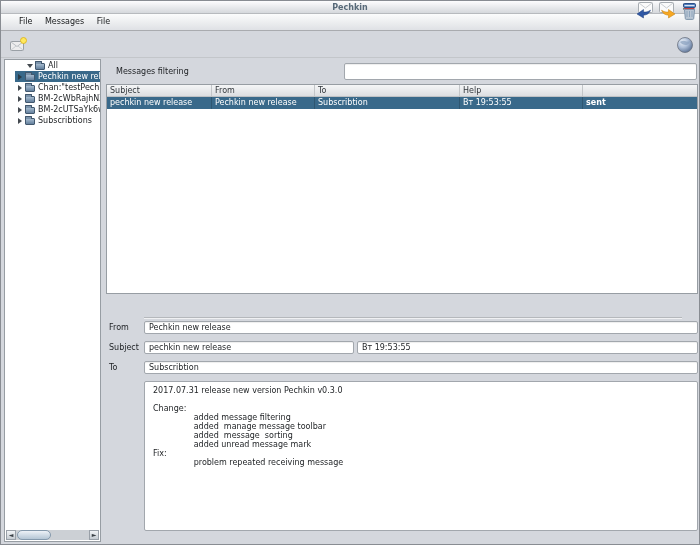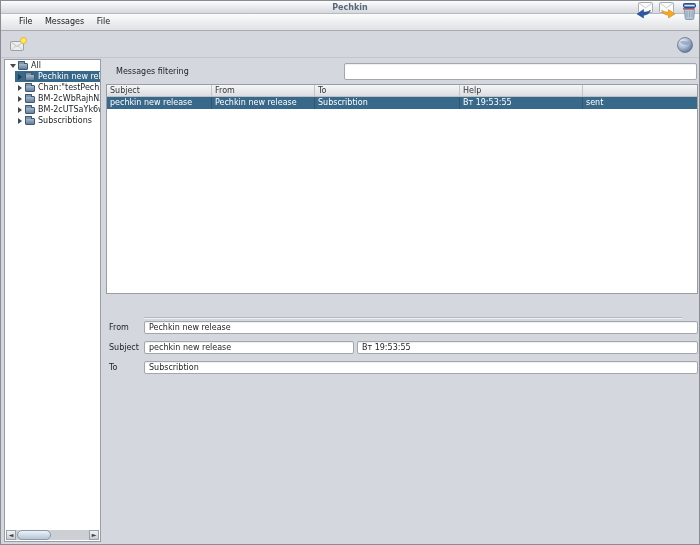--- a/index.html
+++ b/index.html
@@ -28,21 +28,21 @@
              background:#d4d7dd; border-bottom:1px solid #c3c6ca; }
   .tb-btn { position:absolute; top:3px; width:22px; height:21px; display:flex;
             align-items:center; justify-content:center; }
   .tb-new { left:6px; }
   .tb-globe { left:673px; }
 
   
   .tree-panel { position:absolute; left:3px; top:58px; width:97px; height:483px;
                 background:#fff; border:1px solid #979da3; overflow:hidden; }
   .tree-row { display:flex; align-items:center; height:11px; white-space:nowrap; overflow:hidden; }
-  .tree-row.lvl0 { padding-left:3px; }
+  .tree-row.lvl0 { padding-left:20px; }
   .tree-row.lvl1 { padding-left:10px; }
   .tree-inner { display:flex; align-items:center; flex:1; height:100%; min-width:0; }
   .tree-inner.selected { background:#39698a; color:#fff; }
   .twisty { width:9px; display:inline-flex; justify-content:center; flex:0 0 9px; }
   .twisty.expanded::before { content:""; border-left:3.5px solid transparent;
       border-right:3.5px solid transparent; border-top:4.5px solid #43494f; }
   .twisty.collapsed::before { content:""; border-top:3.5px solid transparent;
       border-bottom:3.5px solid transparent; border-left:4.5px solid #43494f; }
   .tree-inner.selected .twisty.collapsed::before { border-left-color:#2a3b47; }
   .folder { width:10px; height:7px; flex:0 0 10px; position:relative; margin:1px 3px 0 1px;
@@ -74,21 +74,21 @@
   .msg-table { position:absolute; left:105px; top:83px; width:592px; height:210px;
                background:#fff; border:1px solid #979da3; overflow:hidden; }
   .tbl-header { display:flex; height:12px; background:linear-gradient(#f5f6f7,#dcdee1);
                 border-bottom:1px solid #bfc2c5; }
   .tbl-header .cell { border-right:1px solid #c3c6c9; color:#33383d; }
   .cell { padding:0 0 0 3px; line-height:12px; white-space:nowrap; overflow:hidden; }
   .col-subject { width:105px; } .col-from { width:103px; } .col-to { width:145px; }
   .col-date { width:123px; } .col-status { flex:1; }
   .tbl-row { display:flex; height:12px; background:#39698a; color:#fff; }
   .tbl-row .cell { border-right:1px solid rgba(0,0,0,0.18); }
-  .tbl-row .cell:last-child, .tbl-header .cell:last-child { border-right:none; }
+  .tbl-row .cell:last-child, .tbl-header .cell:last-child { border-right:none;font-weight:bold; }
   .act-btn { position:absolute; top:0; width:21px; height:19px; display:flex;
              align-items:center; justify-content:center; }
   .act-reply { left:632px; } .act-forward { left:656px; } .act-delete { left:678px; }
   .form-separator { position:absolute; left:143px; top:316px; width:538px; height:2px;
                     border-top:1px solid #b5b8bc; border-bottom:1px solid #f0f1f3; }
 
   
   .fld-label { position:absolute; left:108px; height:13px; line-height:13px; }
   .lbl-from { top:320px; } .lbl-subject { top:340px; } .lbl-to { top:360px; }
   .fld-from { position:absolute; left:143px; top:320px; width:554px; height:13px; }
@@ -254,14 +254,23 @@
   <span class="fld-label lbl-from">From</span>
   <input class="field fld-from" value="Pechkin new release" style="">
 
   <span class="fld-label lbl-subject">Subject</span>
   <input class="field fld-subject" value="pechkin new release" style="">
   <input class="field fld-date" value="Вт 19:53:55" style="">
 
   <span class="fld-label lbl-to">To</span>
   <input class="field fld-to" value="Subscribtion" style="">
 
+  <div class="msg-body">2017.07.31 release new version Pechkin v0.3.0
+
+Change:
+	added message filtering
+	added  manage message toolbar
+	added  message  sorting
+	added unread message mark
+Fix:
+	problem repeated receiving message</div>
 
 </div>
 
 </body></html>

